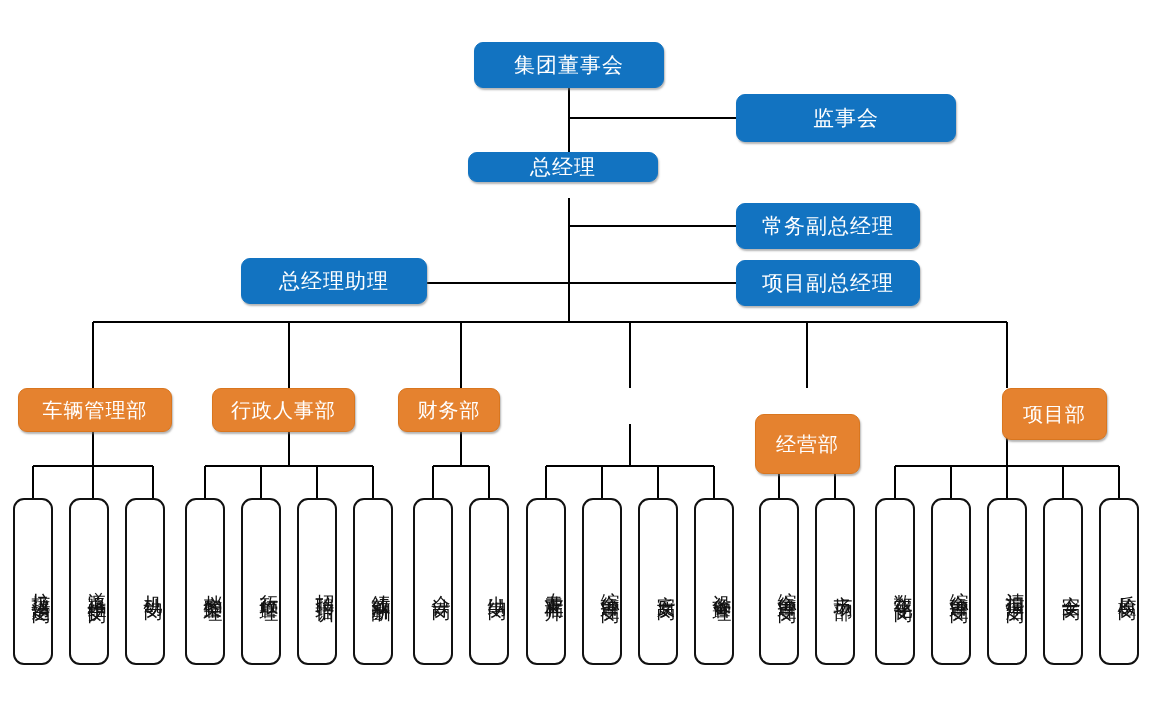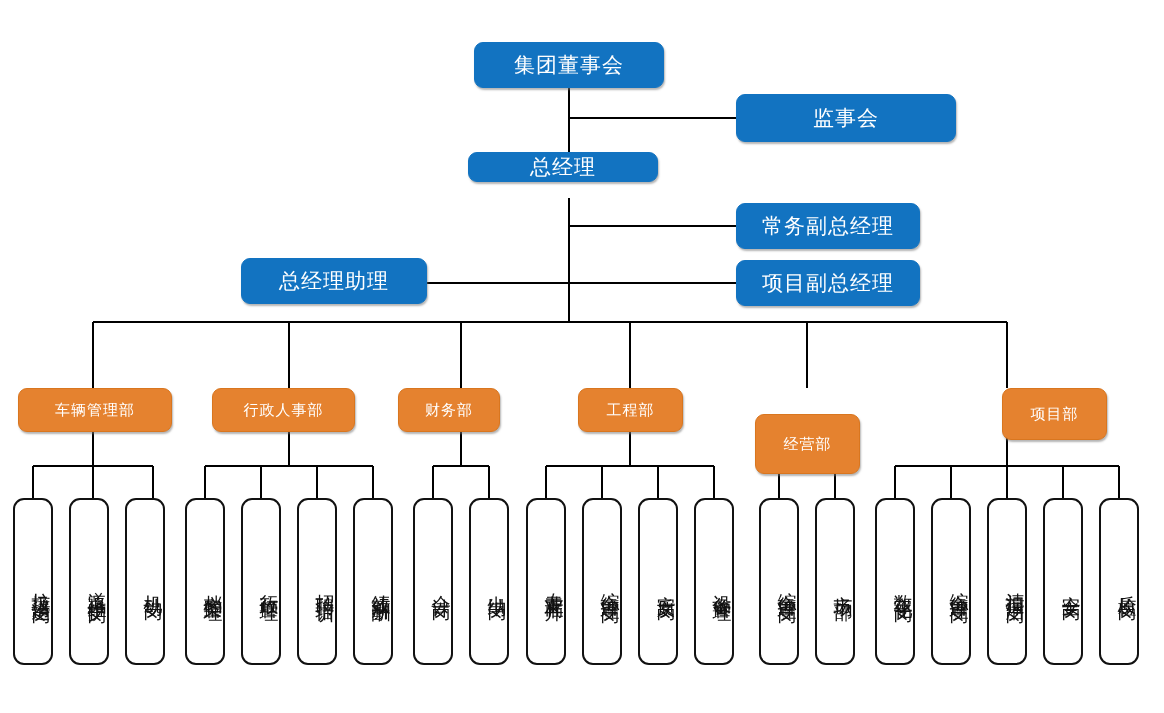--- a/index.html
+++ b/index.html
@@ -26,21 +26,21 @@
     border:1px solid #1273C1;
     color:#ffffff;
     font-size:21px;
     letter-spacing:1px;
     box-shadow:1px 2px 2px rgba(120,120,120,.55);
   }
   .node.orange{
     background:#E5822F;
     border:1px solid #D9761F;
     color:#ffffff;
-    font-size:15px;
+    font-size:20px;
     letter-spacing:1px;
     box-shadow:1px 2px 2px rgba(120,120,120,.55);
   }
   .node.leaf{
     background:#ffffff;
     border:2px solid #111111;
     border-radius:11px;
     color:#111111;
     font-size:19px;
     writing-mode:vertical-rl;
@@ -130,21 +130,20 @@
   <div class="node blue" style="left:736px;top:260px;width:184px;height:46px;text-align:center;">项目副总经理</div>
 
   <div class="node blue" style="left:241px;top:258px;width:186px;height:46px;">总经理助理</div>
 
   <div class="node orange" style="left:18px;top:388px;width:154px;height:44px;">车辆管理部</div>
 
   <div class="node orange" style="left:212px;top:388px;width:143px;height:44px;">行政人事部</div>
 
   <div class="node orange" style="left:398px;top:388px;width:102px;height:44px;">财务部</div>
 
-  <div class="node orange" style="left:578px;top:388px;width:105px;height:44px;">工程部</div>
 
   <div class="node orange" style="left:755px;top:388px;width:105px;height:60px;margin-top:26px;">经营部</div>
 
   <div class="node orange" style="left:1002px;top:388px;width:105px;height:52px;">项目部</div>
 
   <div class="node leaf" style="left:13px;top:498px;width:40px;height:167px;">垃圾清运岗</div>
   <div class="node leaf" style="left:69px;top:498px;width:40px;height:167px;">道路维护岗</div>
   <div class="node leaf" style="left:125px;top:498px;width:40px;height:167px;">机动岗</div>
 
   <div class="node leaf" style="left:185px;top:498px;width:40px;height:167px;">档案管理</div>

